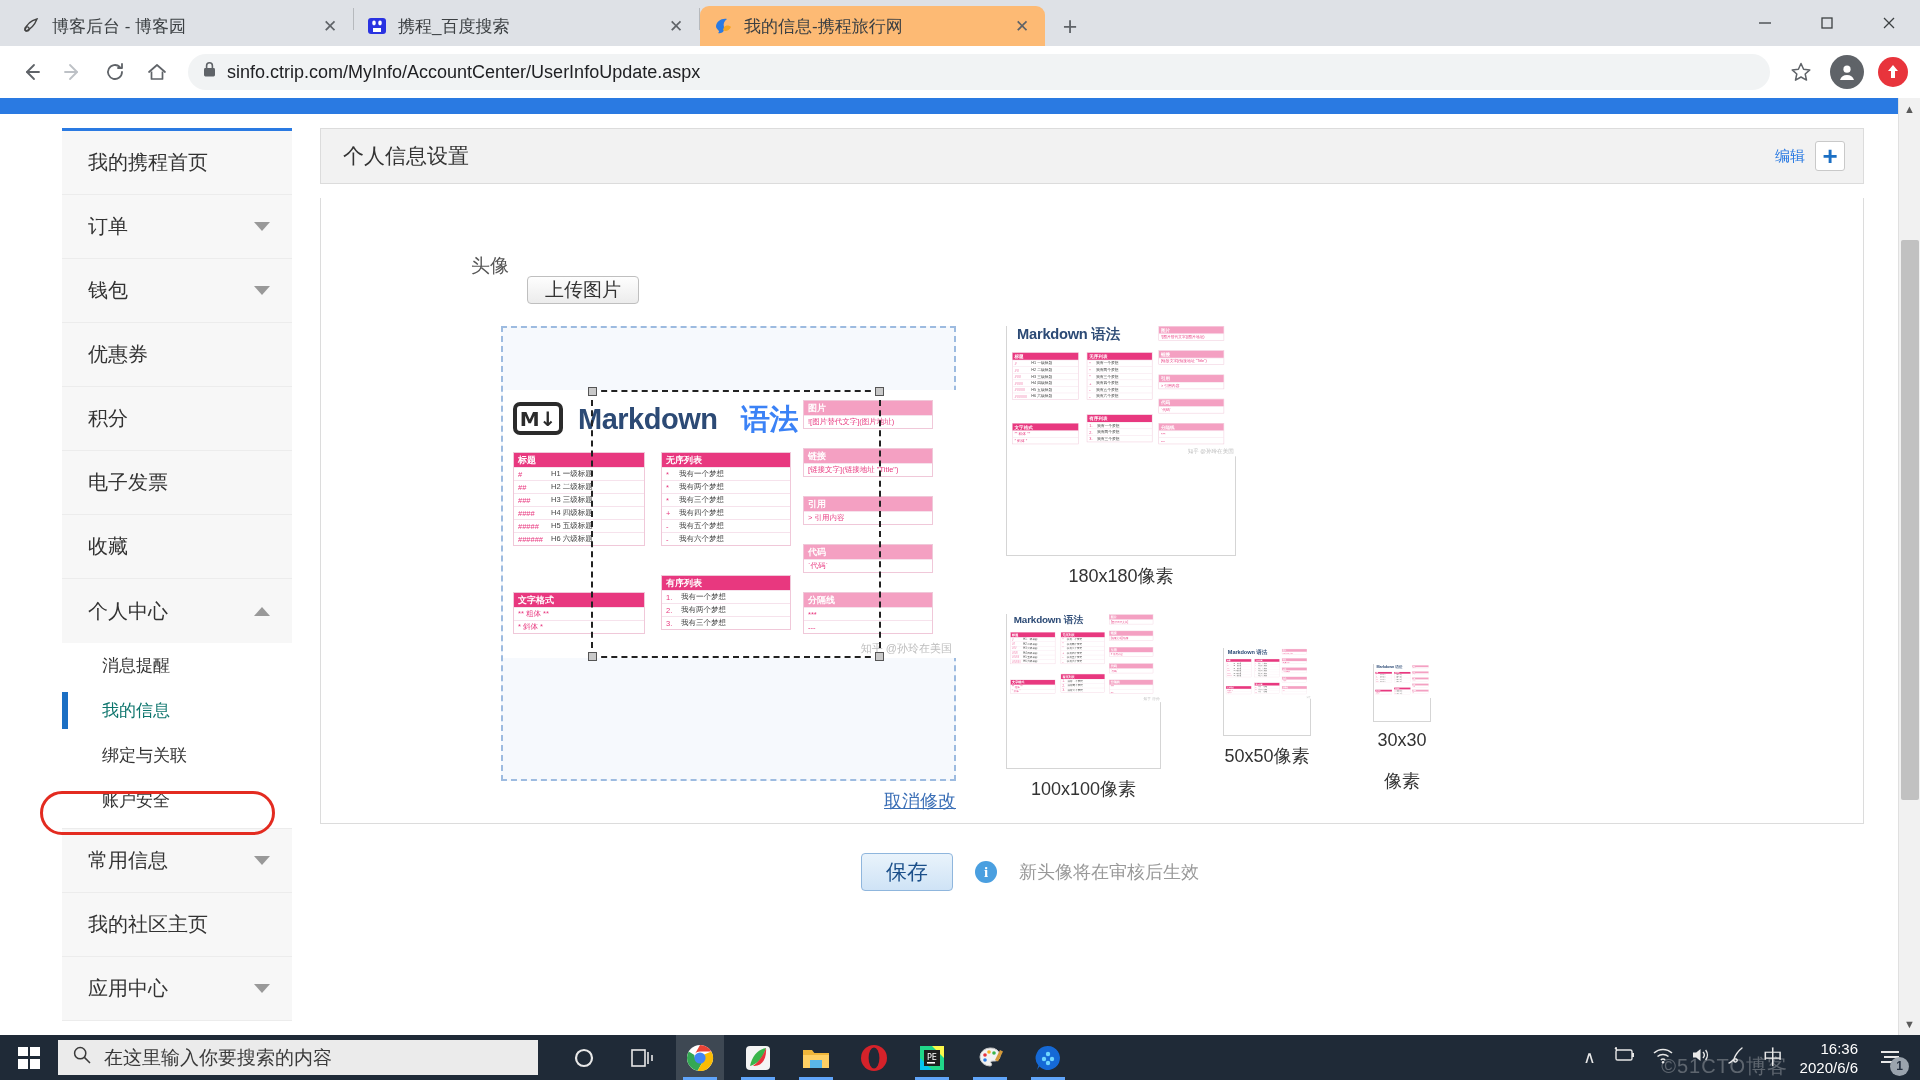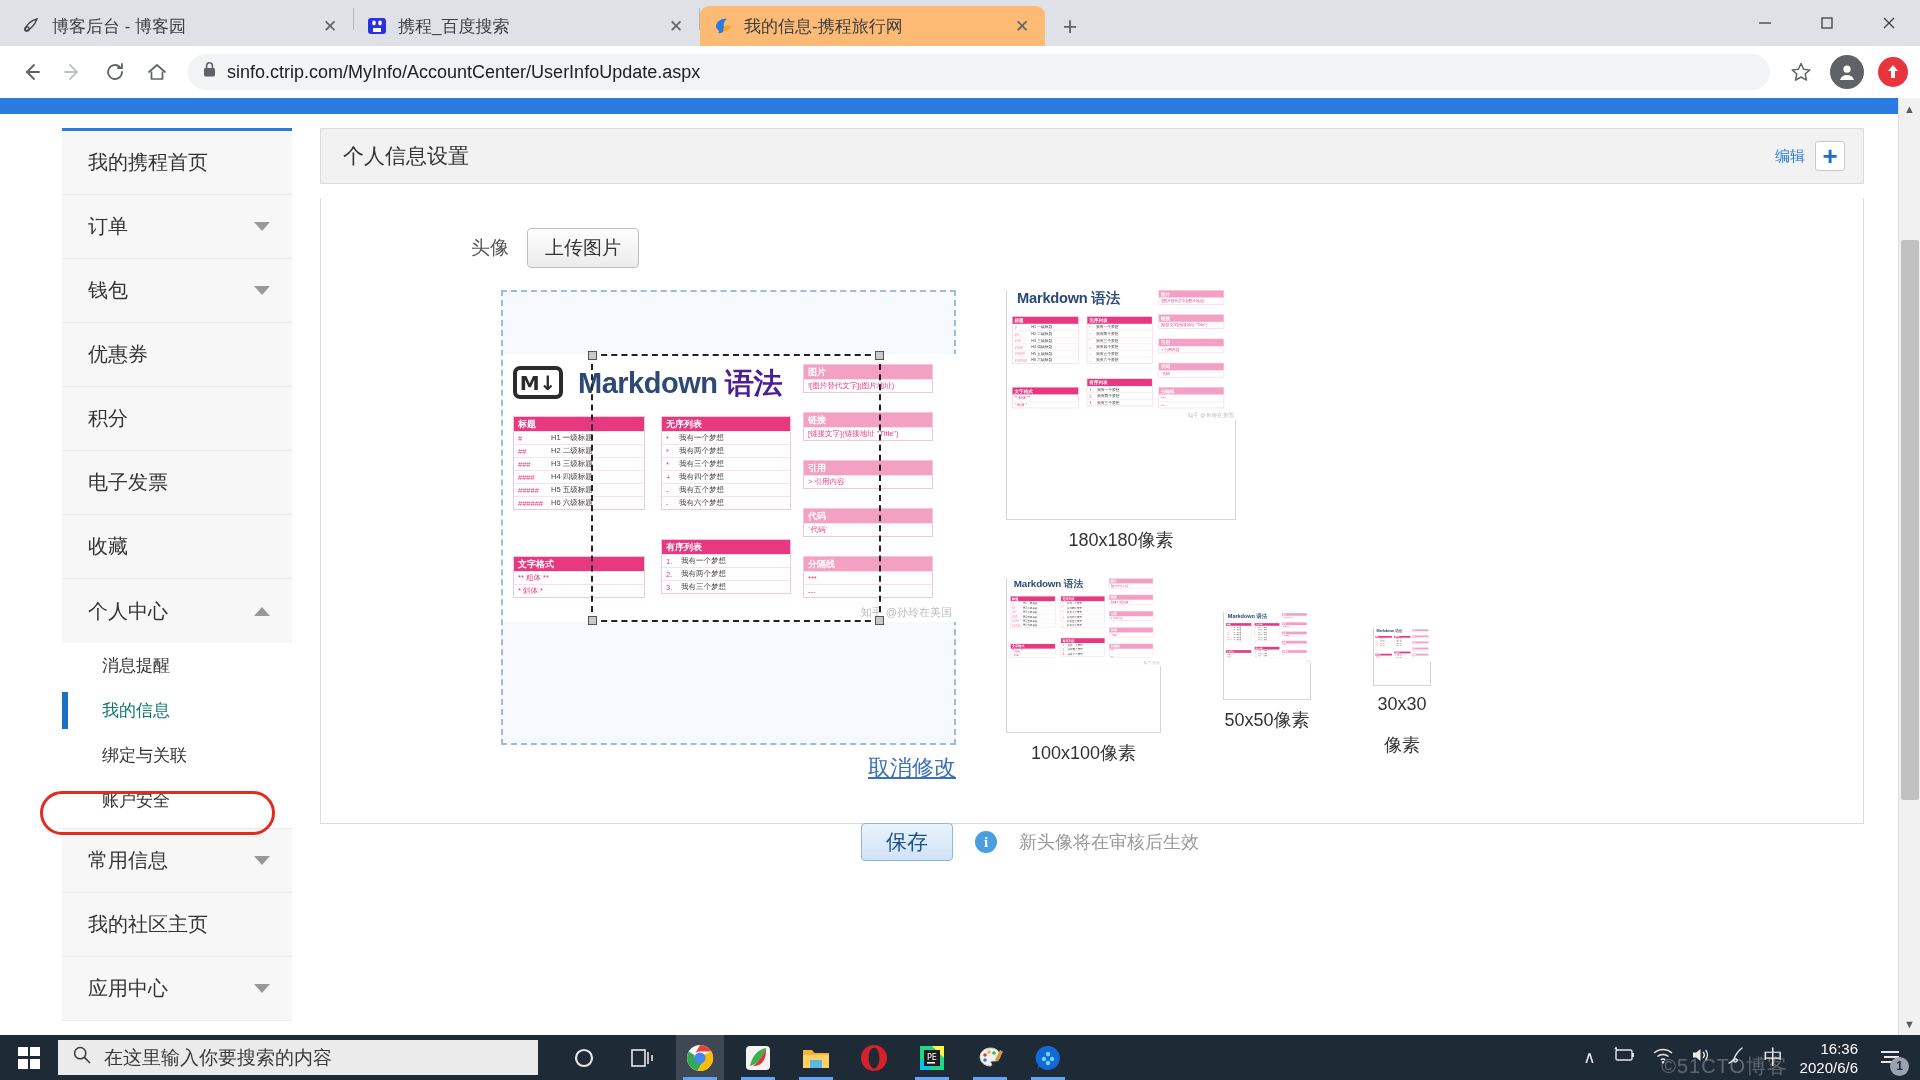--- a/index.html
+++ b/index.html
@@ -85,34 +85,34 @@
     display:flex; align-items:center; justify-content:center; position:relative;
   }
   .plus-icon { color:#1b6fc4; font-size:26px; font-weight:bold; line-height:1; }
   .minus-icon { width:14px; height:7px; background:#1b6fc4; display:block; }
 
   .panel-body { border:1px solid #dcdcdc; border-top:none; background:#fff; padding:30px 0 42px 0; height:626px; }
 
   .upload-row { display:flex; align-items:center; gap:18px; padding-left:150px; }
   .upload-label { font-size:19px; color:#555; }
   .btn-upload {
-    width:112px; height:40px; border:1px solid #bfbfbf; border-radius:4px;
+    width:112px; height:28px; border:1px solid #bfbfbf; border-radius:4px;
     background:linear-gradient(#fefefe,#ececec); font-size:19px; color:#333;
-    display:flex; align-items:center; justify-content:center;
+    display:flex; align-items:center; justify-content:center;margin-top:48px;
   }
   .hint { font-size:18px; color:#555; }
 
   .editor-row { display:flex; gap:50px; padding-left:180px; margin-top:22px; }
 
   .crop-stage { width:455px; height:455px; border:2px dashed #9dbbe0; background:#f6f9fd; position:relative; }
   .crop-img { position:absolute; left:0; top:62px; width:455px; height:268px; }
   .crop-box { position:absolute; left:88px; top:62px; width:290px; height:268px; border:2px dashed #222; }
   .handle { position:absolute; width:9px; height:9px; background:#c9c9c9; border:1px solid #555; }
   .h-nw{left:-5px;top:-5px;} .h-ne{right:-5px;top:-5px;} .h-sw{left:-5px;bottom:-5px;} .h-se{right:-5px;bottom:-5px;}
-  .cancel-link { text-align:right; width:455px; margin-top:8px; font-size:22px; color:#3b6fb6; text-decoration:underline; }
+  .cancel-link { text-align:right; width:455px; margin-top:8px; font-size:18px; color:#3b6fb6; text-decoration:underline; }
 
   .previews { width:760px; position:relative; }
   .pv-caption { text-align:center; font-size:18px; color:#333; margin-top:8px; }
   .pv-180 { width:230px; height:230px; border:1px solid #d5d5d5; }
   .pv-100 { width:155px; height:155px; border:1px solid #d5d5d5; }
   .pv-50 { width:88px; height:88px; border:1px solid #d5d5d5; }
   .pv-30 { width:58px; height:58px; border:1px solid #d5d5d5; }
 
   .save-row { display:flex; align-items:center; gap:22px; padding-left:540px; margin-top:40px; }
   .btn-save {
@@ -146,21 +146,21 @@
   .clock { text-align:right; font-size:15px; line-height:19px; color:#fff; }
   .notif { width:32px;height:32px; display:flex;align-items:center;justify-content:center; position:relative; }
   .notif-badge { position:absolute; right:-3px; bottom:-2px; width:19px;height:19px;border-radius:50%; background:#9aa3ad; color:#243040; font-size:12px; display:flex;align-items:center;justify-content:center; font-weight:bold;}
   .watermark { position:absolute; right:132px; top:1053px; font-size:20px; color:rgba(255,255,255,0.28); letter-spacing:1px; }
 
   
   .md-art { width:455px; height:268px; background:#fff; position:relative; overflow:hidden; }
   .md-art .inner { position:absolute; left:0; top:0; width:455px; height:268px; }
   .md-logo { position:absolute; left:10px; top:12px; width:50px; height:33px; border:4px solid #2b2b2b; border-radius:7px; display:flex; align-items:center; justify-content:center; font-size:20px; font-weight:bold; color:#2b2b2b; font-family:"DejaVu Sans",sans-serif;}
   .md-title { position:absolute; left:75px; top:10px; font-size:29px; font-weight:bold; color:#2c4a75; letter-spacing:-0.5px; white-space:nowrap; }
-  .md-title .cn { color:#4c1d95; }
+  .md-title .cn { color:#3b82f6;margin-left:16px; }
   .md-card { position:absolute; border:1px solid #f0c8d9; background:#fff; }
   .md-head { height:14px; background:#e8387f; color:#fff; font-size:9px; font-weight:bold; padding:1px 4px; white-space:nowrap; overflow:hidden;}
   .md-head.light { background:#f4a0c2; }
   .md-row { height:13px; font-size:7.5px; color:#444; border-top:1px solid #f6e2ec; display:flex; align-items:center; padding:0 4px; gap:5px; white-space:nowrap; overflow:hidden;}
   .md-row .k { color:#e8387f; min-width:28px; }
   .md-row .b { color:#e8387f; }
   .md-wm { position:absolute; right:6px; bottom:2px; font-size:11px; color:#bdbdbd; white-space:nowrap; }
 </style>
 </head>
 <body>

